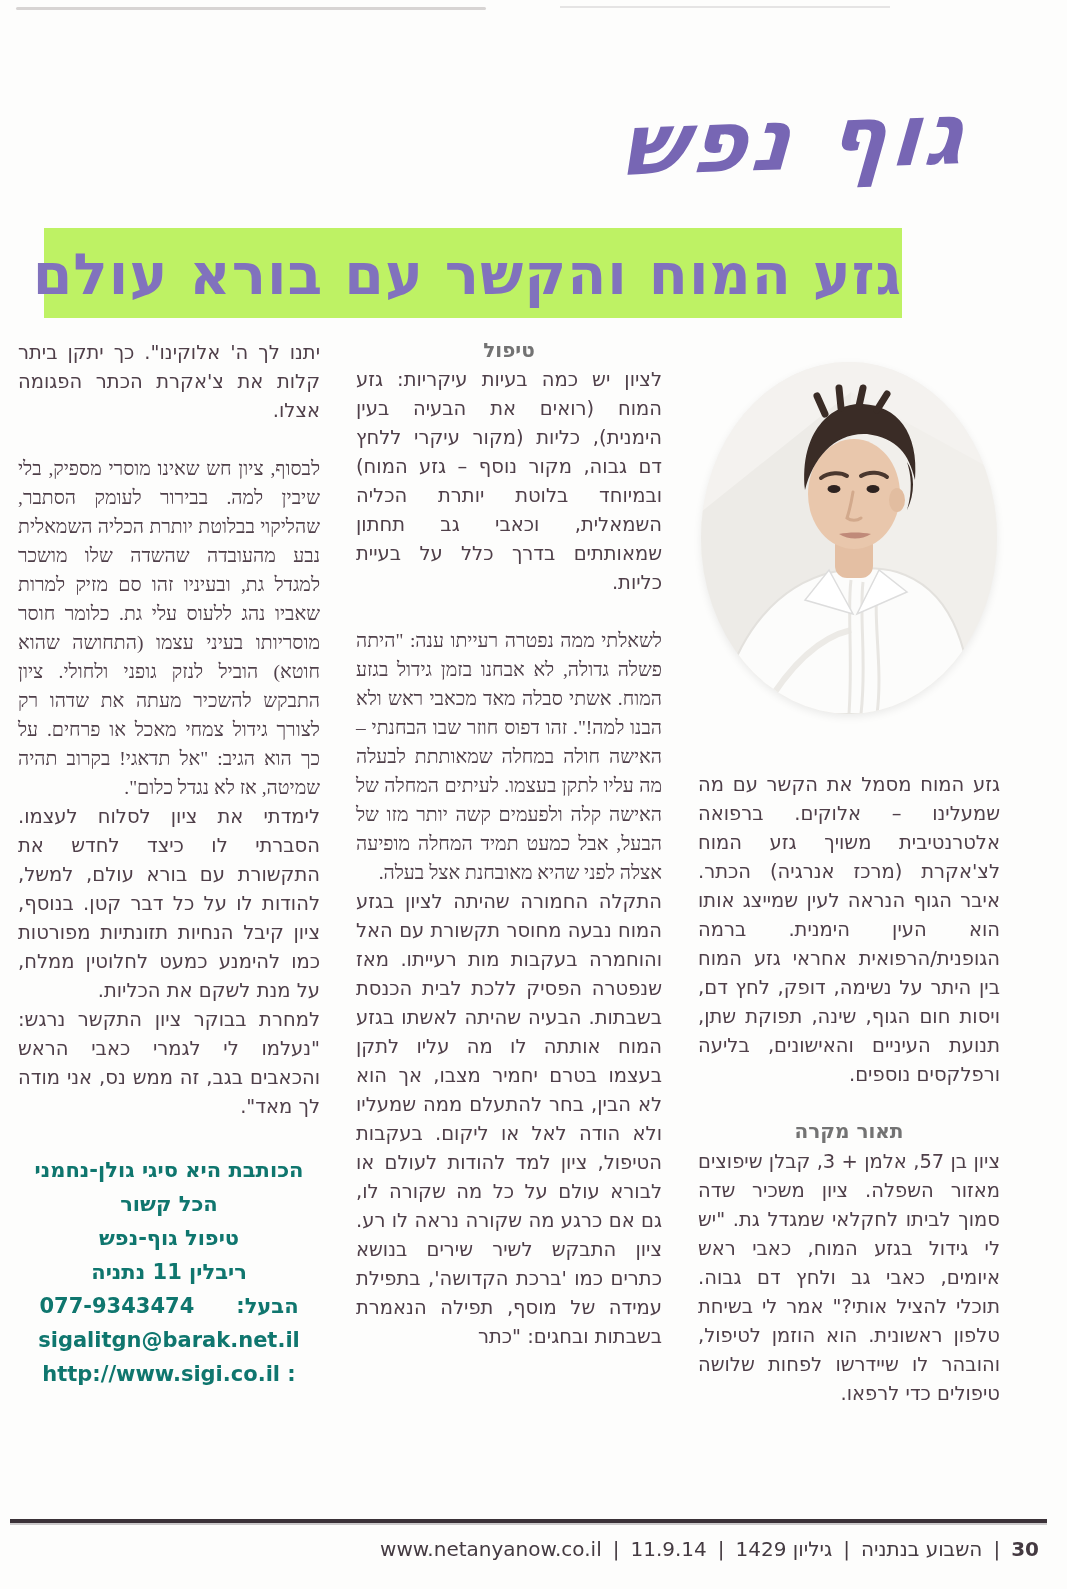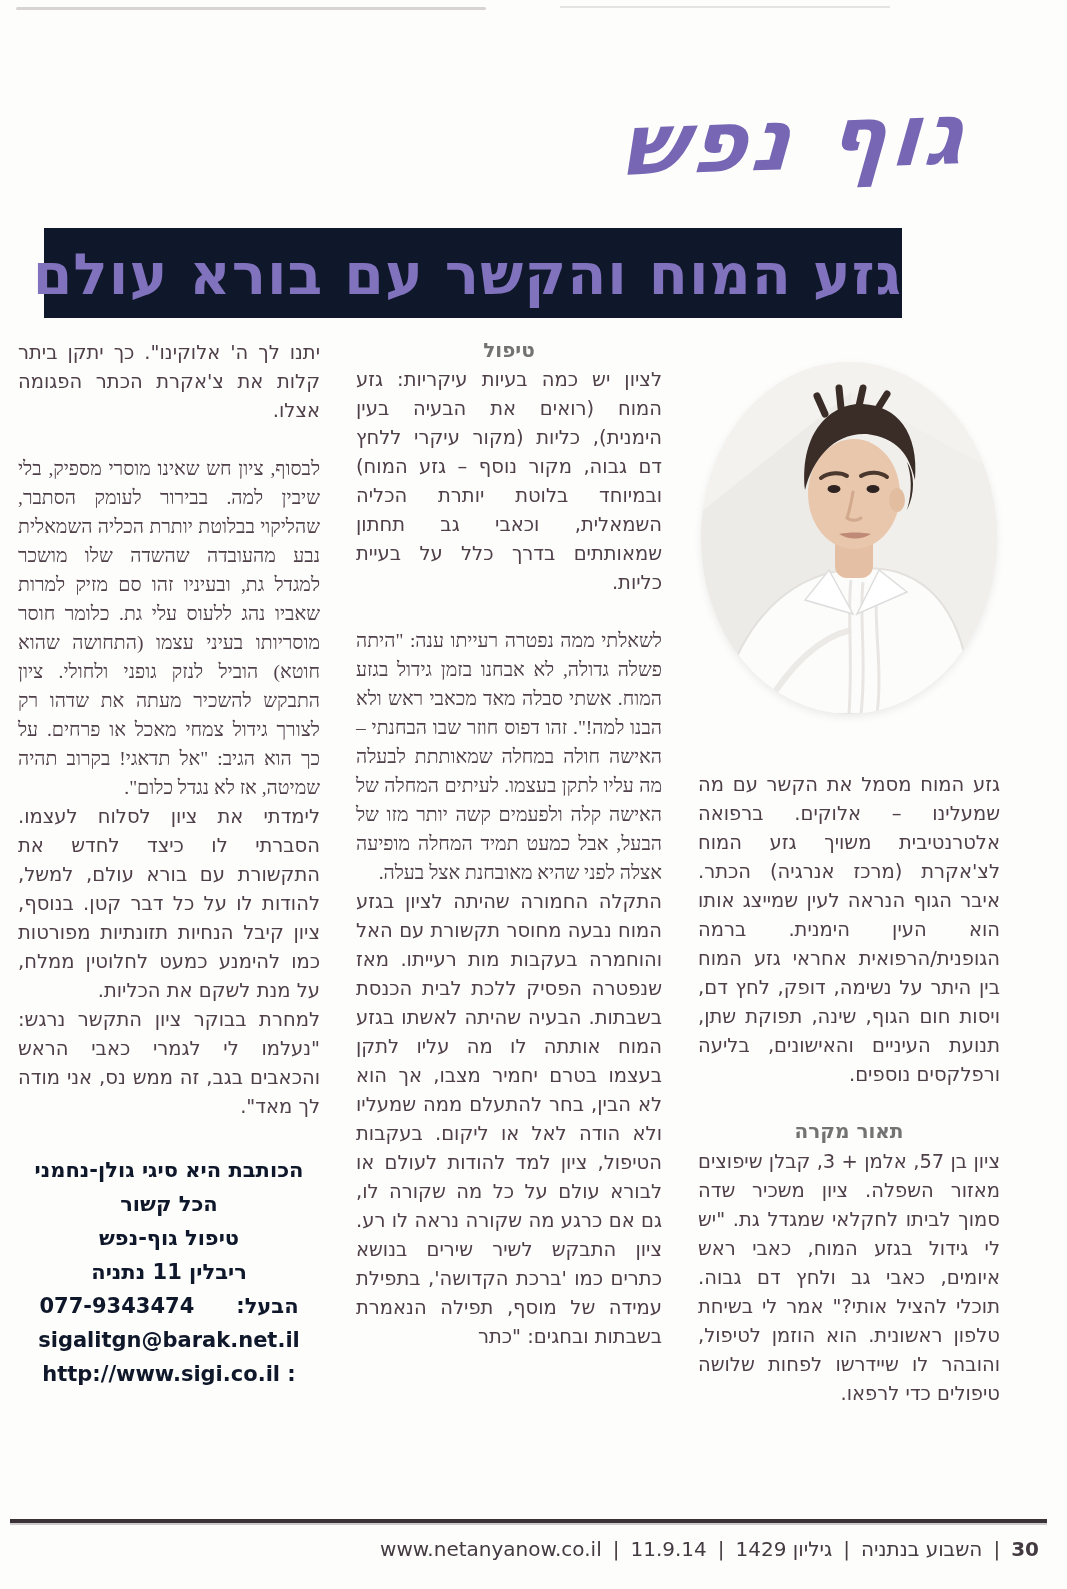--- a/index.html
+++ b/index.html
@@ -21,21 +21,21 @@
     color:#7766b4;
     font-size:86px;line-height:1.2;
     font-style:italic;font-weight:600;
     transform:skewX(-7deg) rotate(-2deg);
     direction:rtl;
     letter-spacing:4px;
   }
 
   .headline-band{
     position:absolute;left:44px;top:228px;width:858px;height:90px;
-    background:#0f172a;
+    background:#bef264;
   }
   .headline{
     width:100%;height:90px;line-height:92px;
     text-align:center;direction:rtl;
     font-size:57px;font-weight:bold;color:#8172bd;
     letter-spacing:1px;
     white-space:nowrap;
   }
 
   .columns{
@@ -60,21 +60,21 @@
     border-radius:50% / 50%;
     overflow:hidden;
     background:#f4f2ef;
     box-shadow:0 3px 8px rgba(0,0,0,0.08);
   }
   .photo-oval svg{display:block;}
 
   .contact{
     margin-top:32px;
     text-align:center;direction:rtl;
-    color:#0f172a;font-weight:bold;
+    color:#0f766e;font-weight:bold;
     font-size:21px;line-height:34px;
   }
   .contact .ltr{direction:ltr;unicode-bidi:embed;}
   .phone-row{display:flex;direction:rtl;justify-content:center;gap:42px;}
 
   .footer-rule{
     position:absolute;left:10px;right:20px;top:1519px;
     border-top:4px solid #3b3238;
     box-shadow:0 2px 0 rgba(59,50,56,0.25);
   }

